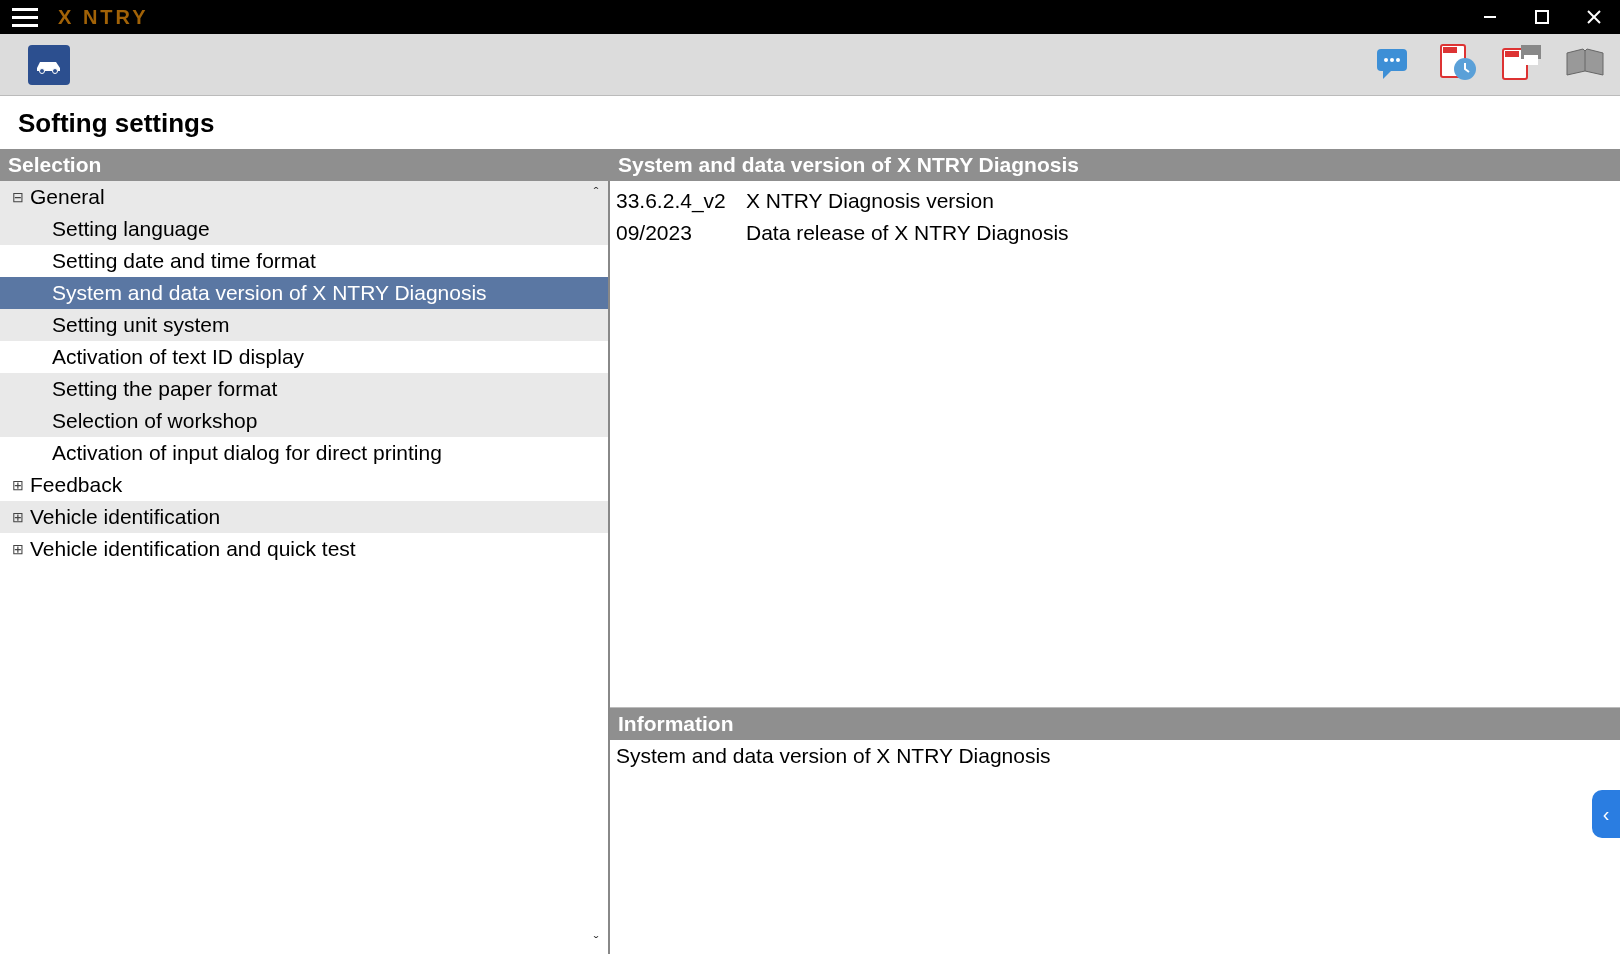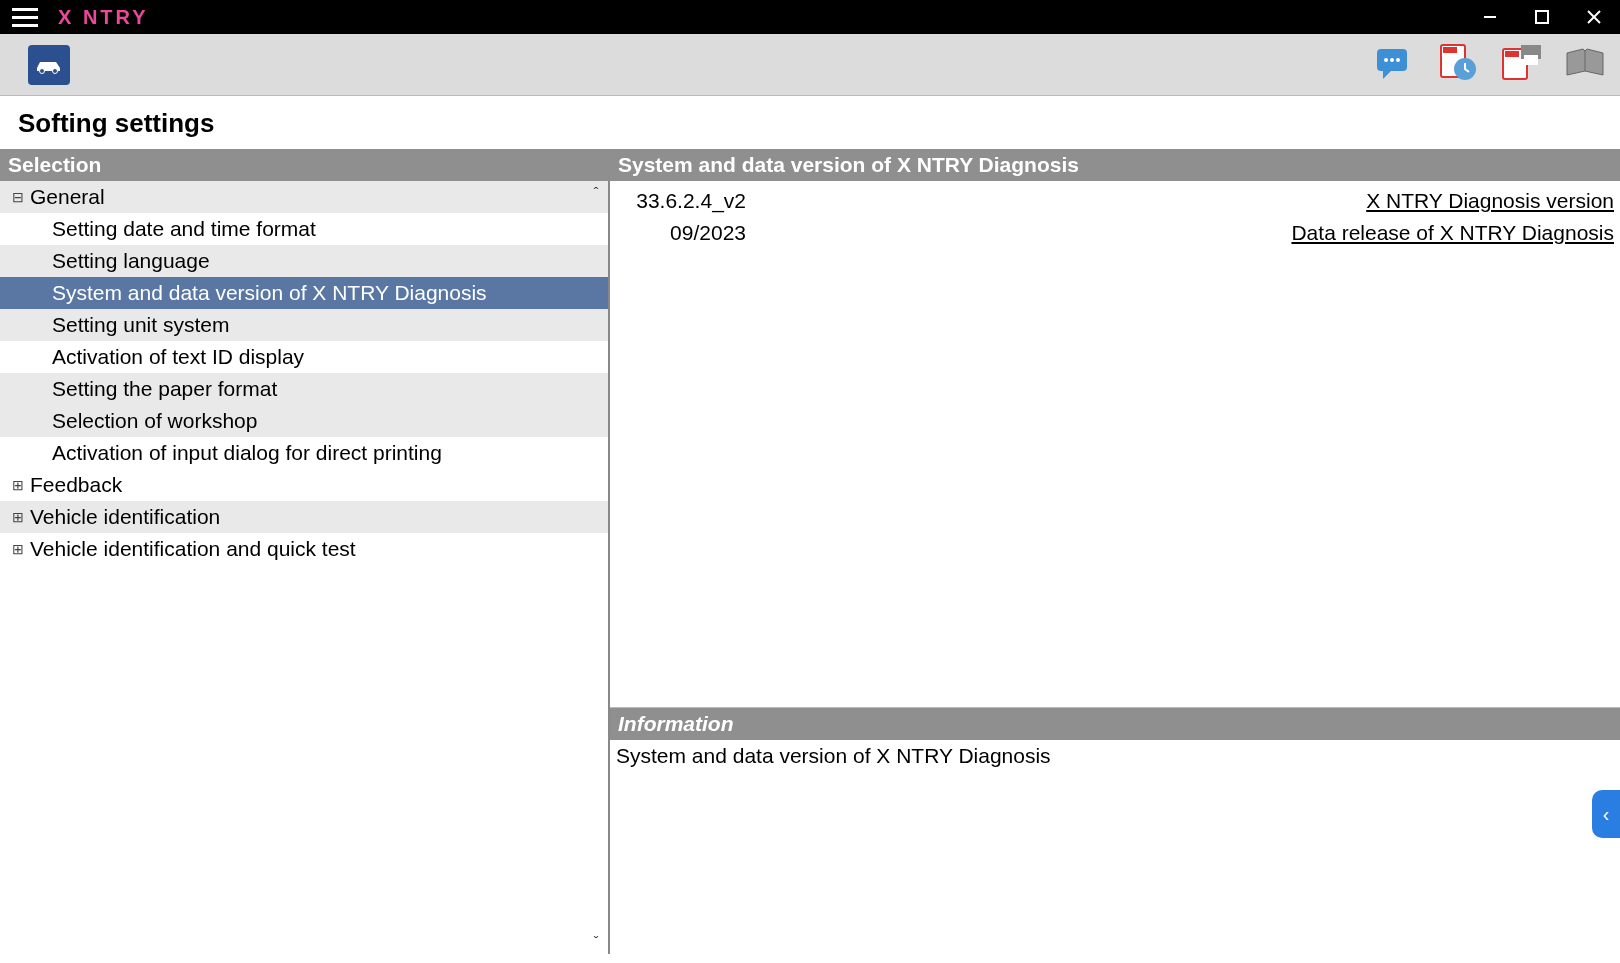--- a/index.html
+++ b/index.html
@@ -3,21 +3,21 @@
 <meta charset="utf-8">
 <style>
   * { box-sizing: border-box; margin: 0; padding: 0; }
   html, body { width: 1620px; height: 963px; font-family: Arial, Helvetica, sans-serif; background: #fff; overflow: hidden; }
   
   .titlebar {
     background: #000;
     height: 34px;
     display: flex;
     align-items: center;
-    color: #ec4899;
+    color: #a16207;
     position: relative;
   }
   .hamburger {
     width: 40px; height: 34px;
     display: flex; flex-direction: column; justify-content: center; align-items: center;
     gap: 5px; cursor: pointer; padding-left: 10px;
   }
   .hamburger span { display:block; width: 26px; height: 3px; background:#fff; }
   .app-title {
     font-size: 20px; font-weight: bold; letter-spacing: 3px;
@@ -95,28 +95,28 @@
   .tree-row.selected { background:#5a77a3 !important; color:#fff; }
   
   
   .right-pane { flex:1; display:flex; flex-direction:column; }
   .detail-area { height: 558px; display:flex; flex-direction:column; }
   .detail-header {
     background:#8f8f8f; color:#fff; font-weight:bold;
     font-size:21px; padding:4px 8px;
   }
   .detail-body { flex:1; padding:4px 6px; font-size:21px; }
-  .detail-row { display:flex; height:32px; align-items:center;text-align:right; }
+  .detail-row { display:flex; height:32px; align-items:center; }
   .detail-value { width: 130px; }
-  .detail-label { flex:1;text-decoration:underline; }
+  .detail-label { flex:1; }
   
   .info-area { flex:1; display:flex; flex-direction:column; border-top:1px solid #bbb; }
   .info-header {
     background:#8f8f8f; color:#fff; font-weight:bold;
-    font-size:21px; padding:4px 8px;font-style:italic;
+    font-size:21px; padding:4px 8px;
   }
   .info-body { flex:1; padding:4px 6px; font-size:21px; }
   
   .edge-tab {
     position: fixed;
     right: 0; top: 790px;
     width: 28px; height: 48px;
     background: #2a7de1;
     border-radius: 10px 0 0 10px;
     display:flex; align-items:center; justify-content:center;
@@ -201,25 +201,25 @@
 <div class="content">
 
   <div class="left-pane">
     <div class="section-header">Selection</div>
     <div class="tree-area">
       <div class="tree-scroll">
         <div class="tree-row group">
           <span class="expander">⊟</span>
           <span>General</span>
         </div>
+        <div class="tree-row item even">
+            <span>Setting language</span>
+          </div>
         <div class="tree-row item odd">
             <span>Setting date and time format</span>
-          </div>
-        <div class="tree-row item even">
-            <span>Setting language</span>
           </div>
         <div class="tree-row item odd selected">
             <span>System and data version of X   NTRY Diagnosis</span>
           </div>
         <div class="tree-row item even">
             <span>Setting unit system</span>
           </div>
         <div class="tree-row item odd">
             <span>Activation of text ID display</span>
           </div>

